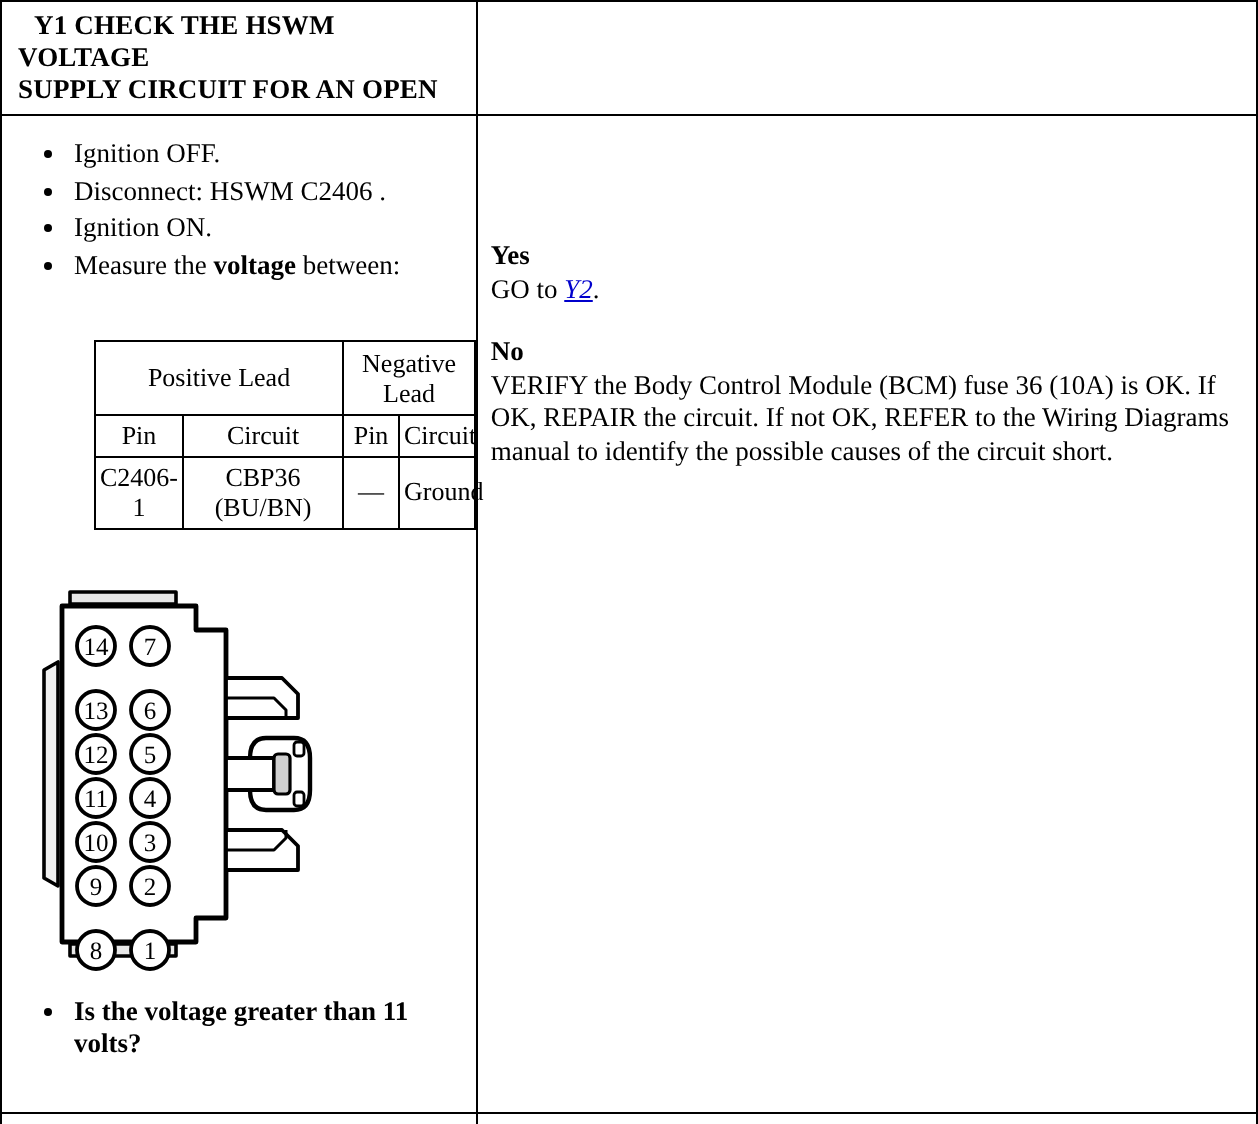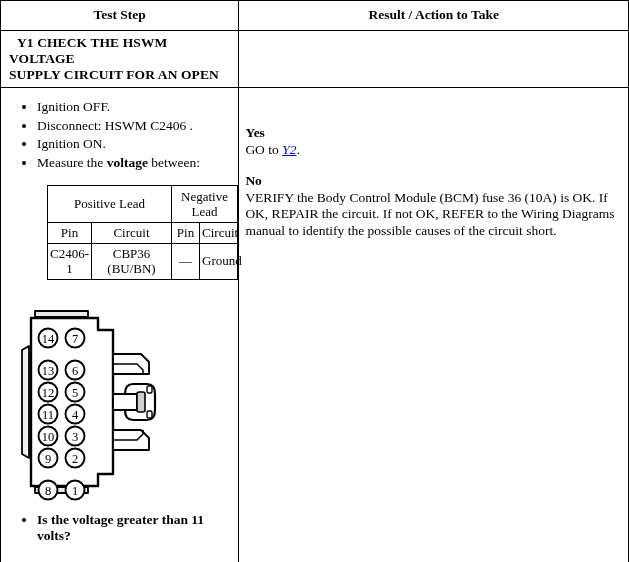--- a/index.html
+++ b/index.html
@@ -73,21 +73,21 @@
 
   ul.question {
     margin: 6px 0 20px 0;
     padding-left: 30px;
     list-style: disc;
     font-size: 13.5px;
     font-weight: bold;
   }
 
   
-  .lead-wrap { padding-left: 40px; margin-top: 14px; }
+  .lead-wrap { padding-left: 40px; margin-top: 29px; }
   table.lead {
     border-collapse: collapse;
     border: 1.5px solid #000;
     table-layout: fixed;
     width: 190px;
   }
   table.lead td {
     border: 1px solid #000;
     text-align: center;
     font-size: 13px;
@@ -106,21 +106,21 @@
     margin-top: 22px;
     padding-left: 6px;
   }
 
   
   .right-body {
     padding: 6px 8px 6px 6px !important;
     font-size: 13.5px;
     line-height: 16.5px;
   }
-  .result-block { margin-top: 31px; }
+  .result-block { margin-top: 56px; }
   .result-label { font-weight: bold; }
   .spacer-line { height: 15px; }
   a.xref {
     color: #0000cc;
     text-decoration: underline;
     font-style: italic;
   }
   .b { font-weight: bold; }
 </style>
 </head>
@@ -128,24 +128,20 @@
 
 <div class="page">
 
   <table class="pinpoint">
     <colgroup>
       <col class="col-left">
       <col class="col-right">
     </colgroup>
     <tbody>
 
-      <tr>
-        <td class="hdr-cell">Test Step</td>
-        <td class="hdr-cell">Result / Action to Take</td>
-      </tr>
 
       <tr>
         <td class="step-title">
           <span class="ind">Y1 CHECK THE HSWM VOLTAGE</span><br>
           <span>SUPPLY CIRCUIT FOR AN OPEN</span>
         </td>
         <td></td>
       </tr>
 
       <tr>

